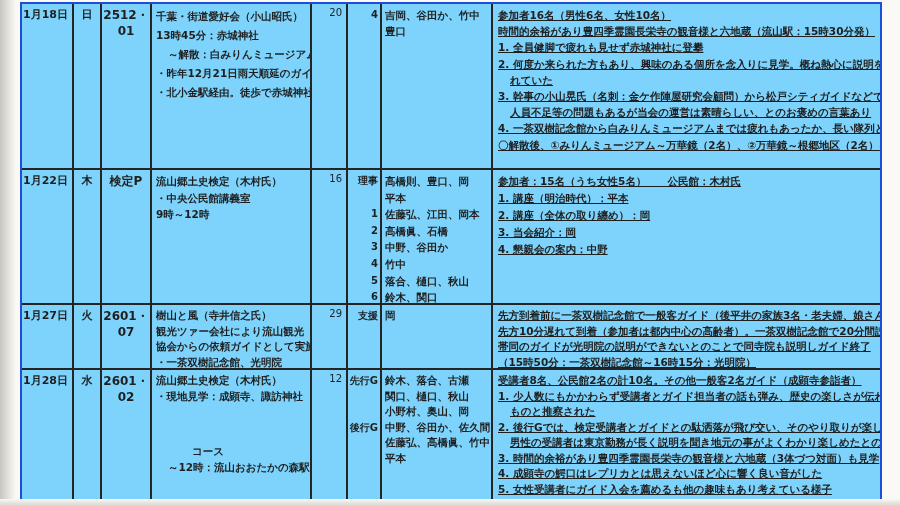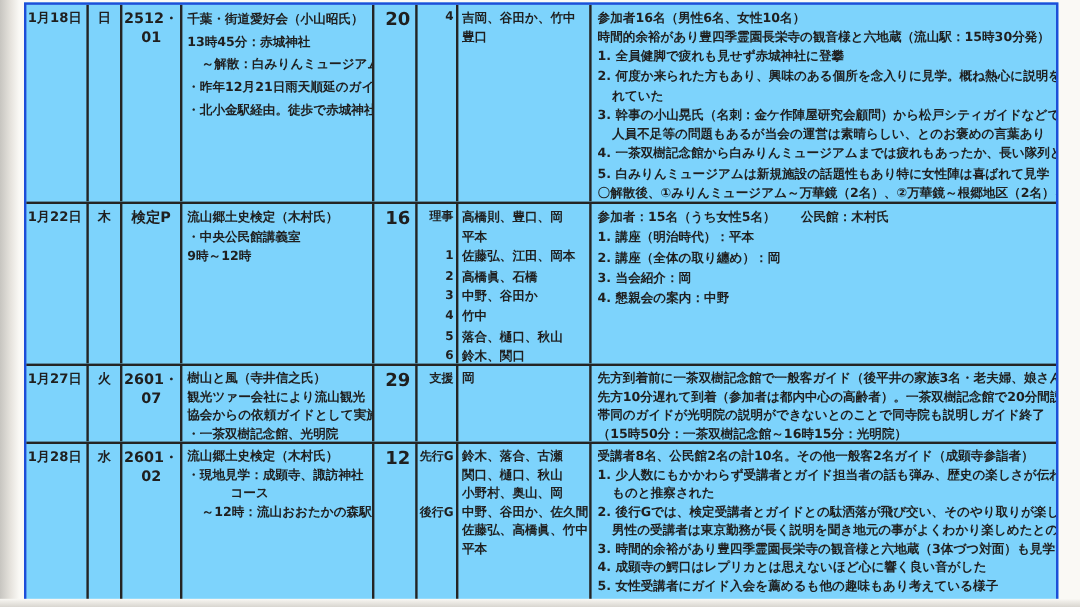--- a/index.html
+++ b/index.html
@@ -34,24 +34,24 @@
     box-sizing:border-box;
     padding-top:3px;
     overflow:hidden;
     flex:0 0 auto;
   }
   .cell:last-child{border-right:none;flex:1 1 auto;}
   .c-date {width:52px; font-size:11px; text-align:right; padding-right:4px; font-weight:600;}
   .c-day  {width:28px; font-size:11px; text-align:center; font-weight:600;}
   .c-code {width:50px; font-size:12px; text-align:center; font-weight:600;}
   .c-desc {width:160px; font-size:10.5px; padding-left:4px; font-weight:600;}
-  .c-num  {width:36px; font-size:15px; text-align:right; padding-right:4px; font-weight:700;}
+  .c-num  {width:36px; font-size:10px; text-align:right; padding-right:4px; font-weight:400;}
   .c-label{width:34px; font-size:10px; text-align:right; padding-right:2px; font-weight:600;}
   .c-names{width:111px; font-size:10.5px; padding-left:3px; font-weight:600;}
-  .c-notes{font-size:10.5px; padding-left:5px; font-weight:600;}
+  .c-notes{font-size:10.5px; padding-left:5px; font-weight:600;text-decoration:underline;}
   .line{white-space:nowrap;overflow:hidden;}
   .r0 .line{height:16.2px;line-height:16.2px;}
   .r0 .c-desc .line{height:19px;line-height:19px;}
   .r1 .line{height:16.6px;line-height:16.6px;}
   .r1 .c-notes .line{height:17px;line-height:17px;}
   .r2 .line{height:15.5px;line-height:15.5px;}
   .r3 .line{height:15.5px;line-height:15.5px;}
 </style>
 </head>
 <body>
@@ -81,21 +81,20 @@
       </div>
     <div class="cell c-notes">
         <div class="line">参加者16名（男性6名、女性10名）</div>
         <div class="line">時間的余裕があり豊四季霊園長栄寺の観音様と六地蔵（流山駅：15時30分発）</div>
         <div class="line">1. 全員健脚で疲れも見せず赤城神社に登攀</div>
         <div class="line">2. 何度か来られた方もあり、興味のある個所を念入りに見学。概ね熱心に説明を聞か</div>
         <div class="line" style="padding-left: 12px;">れていた</div>
         <div class="line">3. 幹事の小山晃氏（名刺：金ケ作陣屋研究会顧問）から松戸シティガイドなどでは</div>
         <div class="line" style="padding-left: 12px;">人員不足等の問題もあるが当会の運営は素晴らしい、とのお褒めの言葉あり</div>
         <div class="line">4. 一茶双樹記念館から白みりんミュージアムまでは疲れもあったか、長い隊列となる</div>
-        <div class="line">5. 白みりんミュージアムは新規施設の話題性もあり特に女性陣は喜ばれて見学</div>
         <div class="line">〇解散後、①みりんミュージアム～万華鏡（2名）、②万華鏡～根郷地区（2名）を案内</div>
       </div>
   </div>
 
   <div class="row r1">
     <div class="cell c-date">1月22日</div>
     <div class="cell c-day">木</div>
     <div class="cell c-code">検定P</div>
     <div class="cell c-desc">
         <div class="line">流山郷土史検定（木村氏）</div>
@@ -157,21 +156,21 @@
       </div>
   </div>
 
   <div class="row r3">
     <div class="cell c-date">1月28日</div>
     <div class="cell c-day">水</div>
     <div class="cell c-code">2601・02</div>
     <div class="cell c-desc">
         <div class="line">流山郷土史検定（木村氏）</div>
         <div class="line">・現地見学：成顕寺、諏訪神社</div>
-        <div class="line" style="padding-left: 36px;">コース</div>
+        <div class="line" style="padding-left: 36px; margin-top: 40px;">コース</div>
         <div class="line" style="padding-left: 12px;">～12時：流山おおたかの森駅</div>
       </div>
     <div class="cell c-num">12</div>
     <div class="cell c-label">
         <div class="line">先行G</div>
         <div class="line"></div>
         <div class="line"></div>
         <div class="line">後行G</div>
         <div class="line"></div>
         <div class="line"></div>

